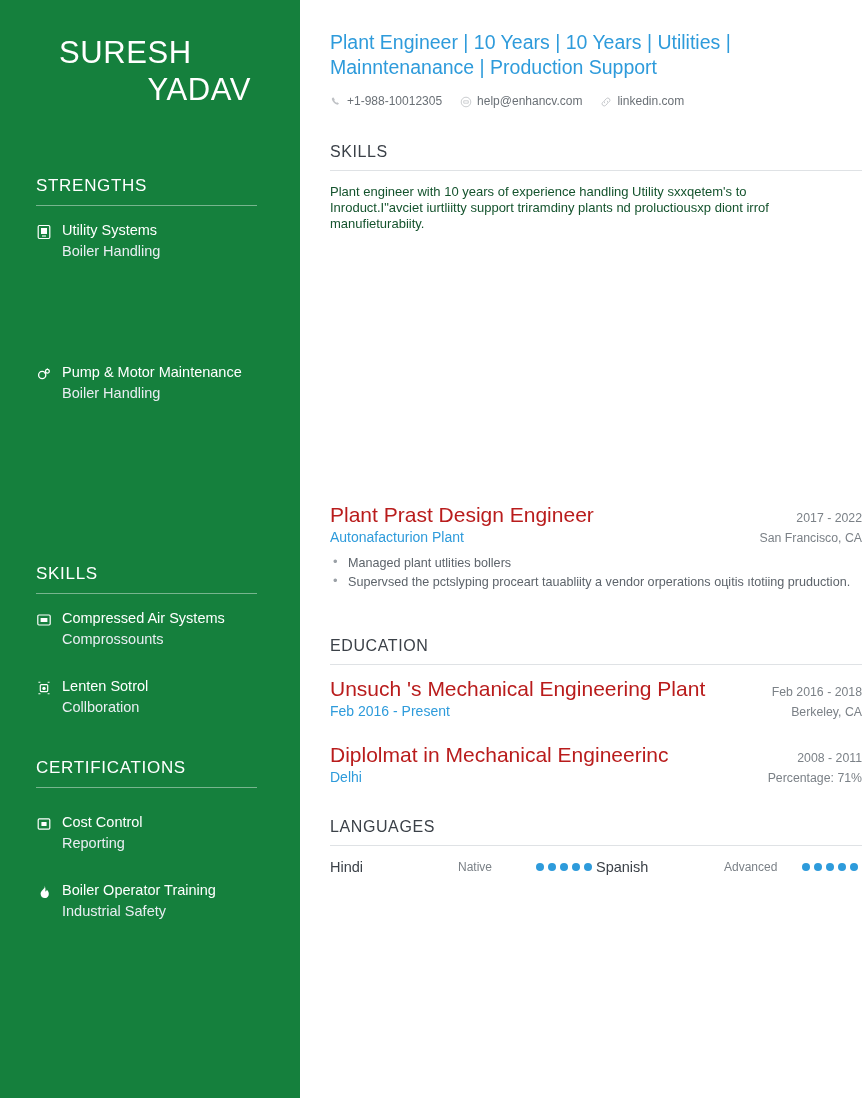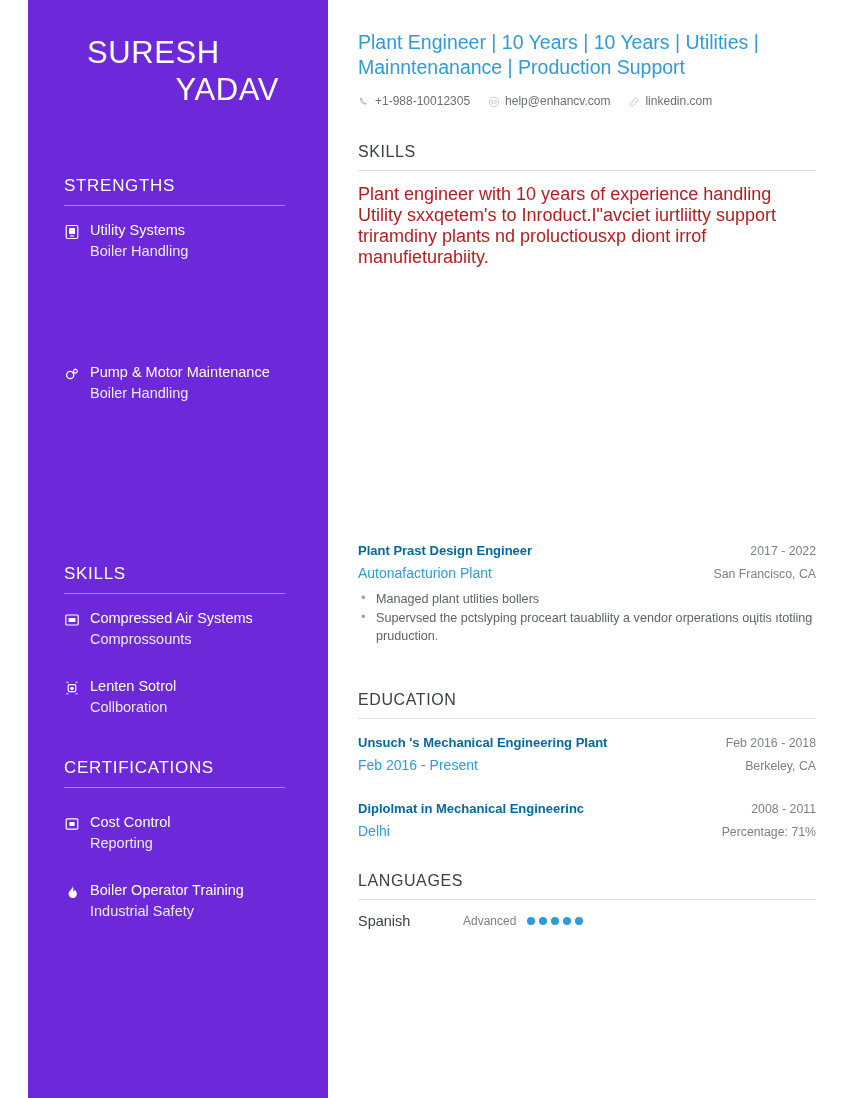--- a/index.html
+++ b/index.html
@@ -136,38 +136,37 @@
     color: #3b4148;
     font-weight: 400;
     padding-bottom: 9px;
   }
   .sec-rule {
     height: 1px;
     background: #dfe2e5;
     margin-bottom: 13px;
   }
   .summary-text {
-    font-size: 18px;
-    line-height: 21px;
-    color: #b91c1c;
+    font-size: 13px;
+    line-height: 16px;
+    color: #14532d;
     max-width: 450px;
   }
 
   
   .entry { margin-bottom: 8px; }
   .entry-top {
     display: flex;
     justify-content: space-between;
     align-items: baseline;
   }
   .entry-role {
-    font-size: 13px;
+    font-size: 21px;
     line-height: 22px;
-    color: #0369a1;
-    font-weight: bold;
+    color: #b91c1c;
   }
   .entry-date {
     font-size: 12.3px;
     color: #7b8187;
     white-space: nowrap;
     padding-left: 12px;
   }
   .entry-sub {
     display: flex;
     justify-content: space-between;
@@ -234,21 +233,21 @@
     border-radius: 50%;
     background: #2e9bdb;
     margin-right: 4px;
   }
 </style>
 </head>
 <body>
 
 <div class="page">
 
-  <aside class="sidebar" style="background: #6d28d9; margin-left: 28px;">
+  <aside class="sidebar" style="background: #15803d;">
 
     <div class="name-block">
       <div class="name-line name-first">SURESH</div>
       <div class="name-line name-last">YADAV</div>
     </div>
 
     <div class="side-section" style="margin-top:68px;">
       <div class="side-heading">STRENGTHS</div>
       <div class="side-rule"></div>
 
@@ -439,20 +438,31 @@
         </div>
       </div>
     </section>
 
     <section class="section" style="margin-top:30px;">
       <div class="sec-head">LANGUAGES</div>
       <div class="sec-rule"></div>
 
       <div class="lang-row">
         <div class="lang-cell">
+          <span class="lang-name">Hindi</span>
+          <span class="lang-level">Native</span>
+          <span class="dots">
+              <span class="dot"></span>
+              <span class="dot"></span>
+              <span class="dot"></span>
+              <span class="dot"></span>
+              <span class="dot"></span>
+            </span>
+        </div>
+        <div class="lang-cell">
           <span class="lang-name">Spanish</span>
           <span class="lang-level">Advanced</span>
           <span class="dots">
               <span class="dot"></span>
               <span class="dot"></span>
               <span class="dot"></span>
               <span class="dot"></span>
               <span class="dot"></span>
             </span>
         </div>

